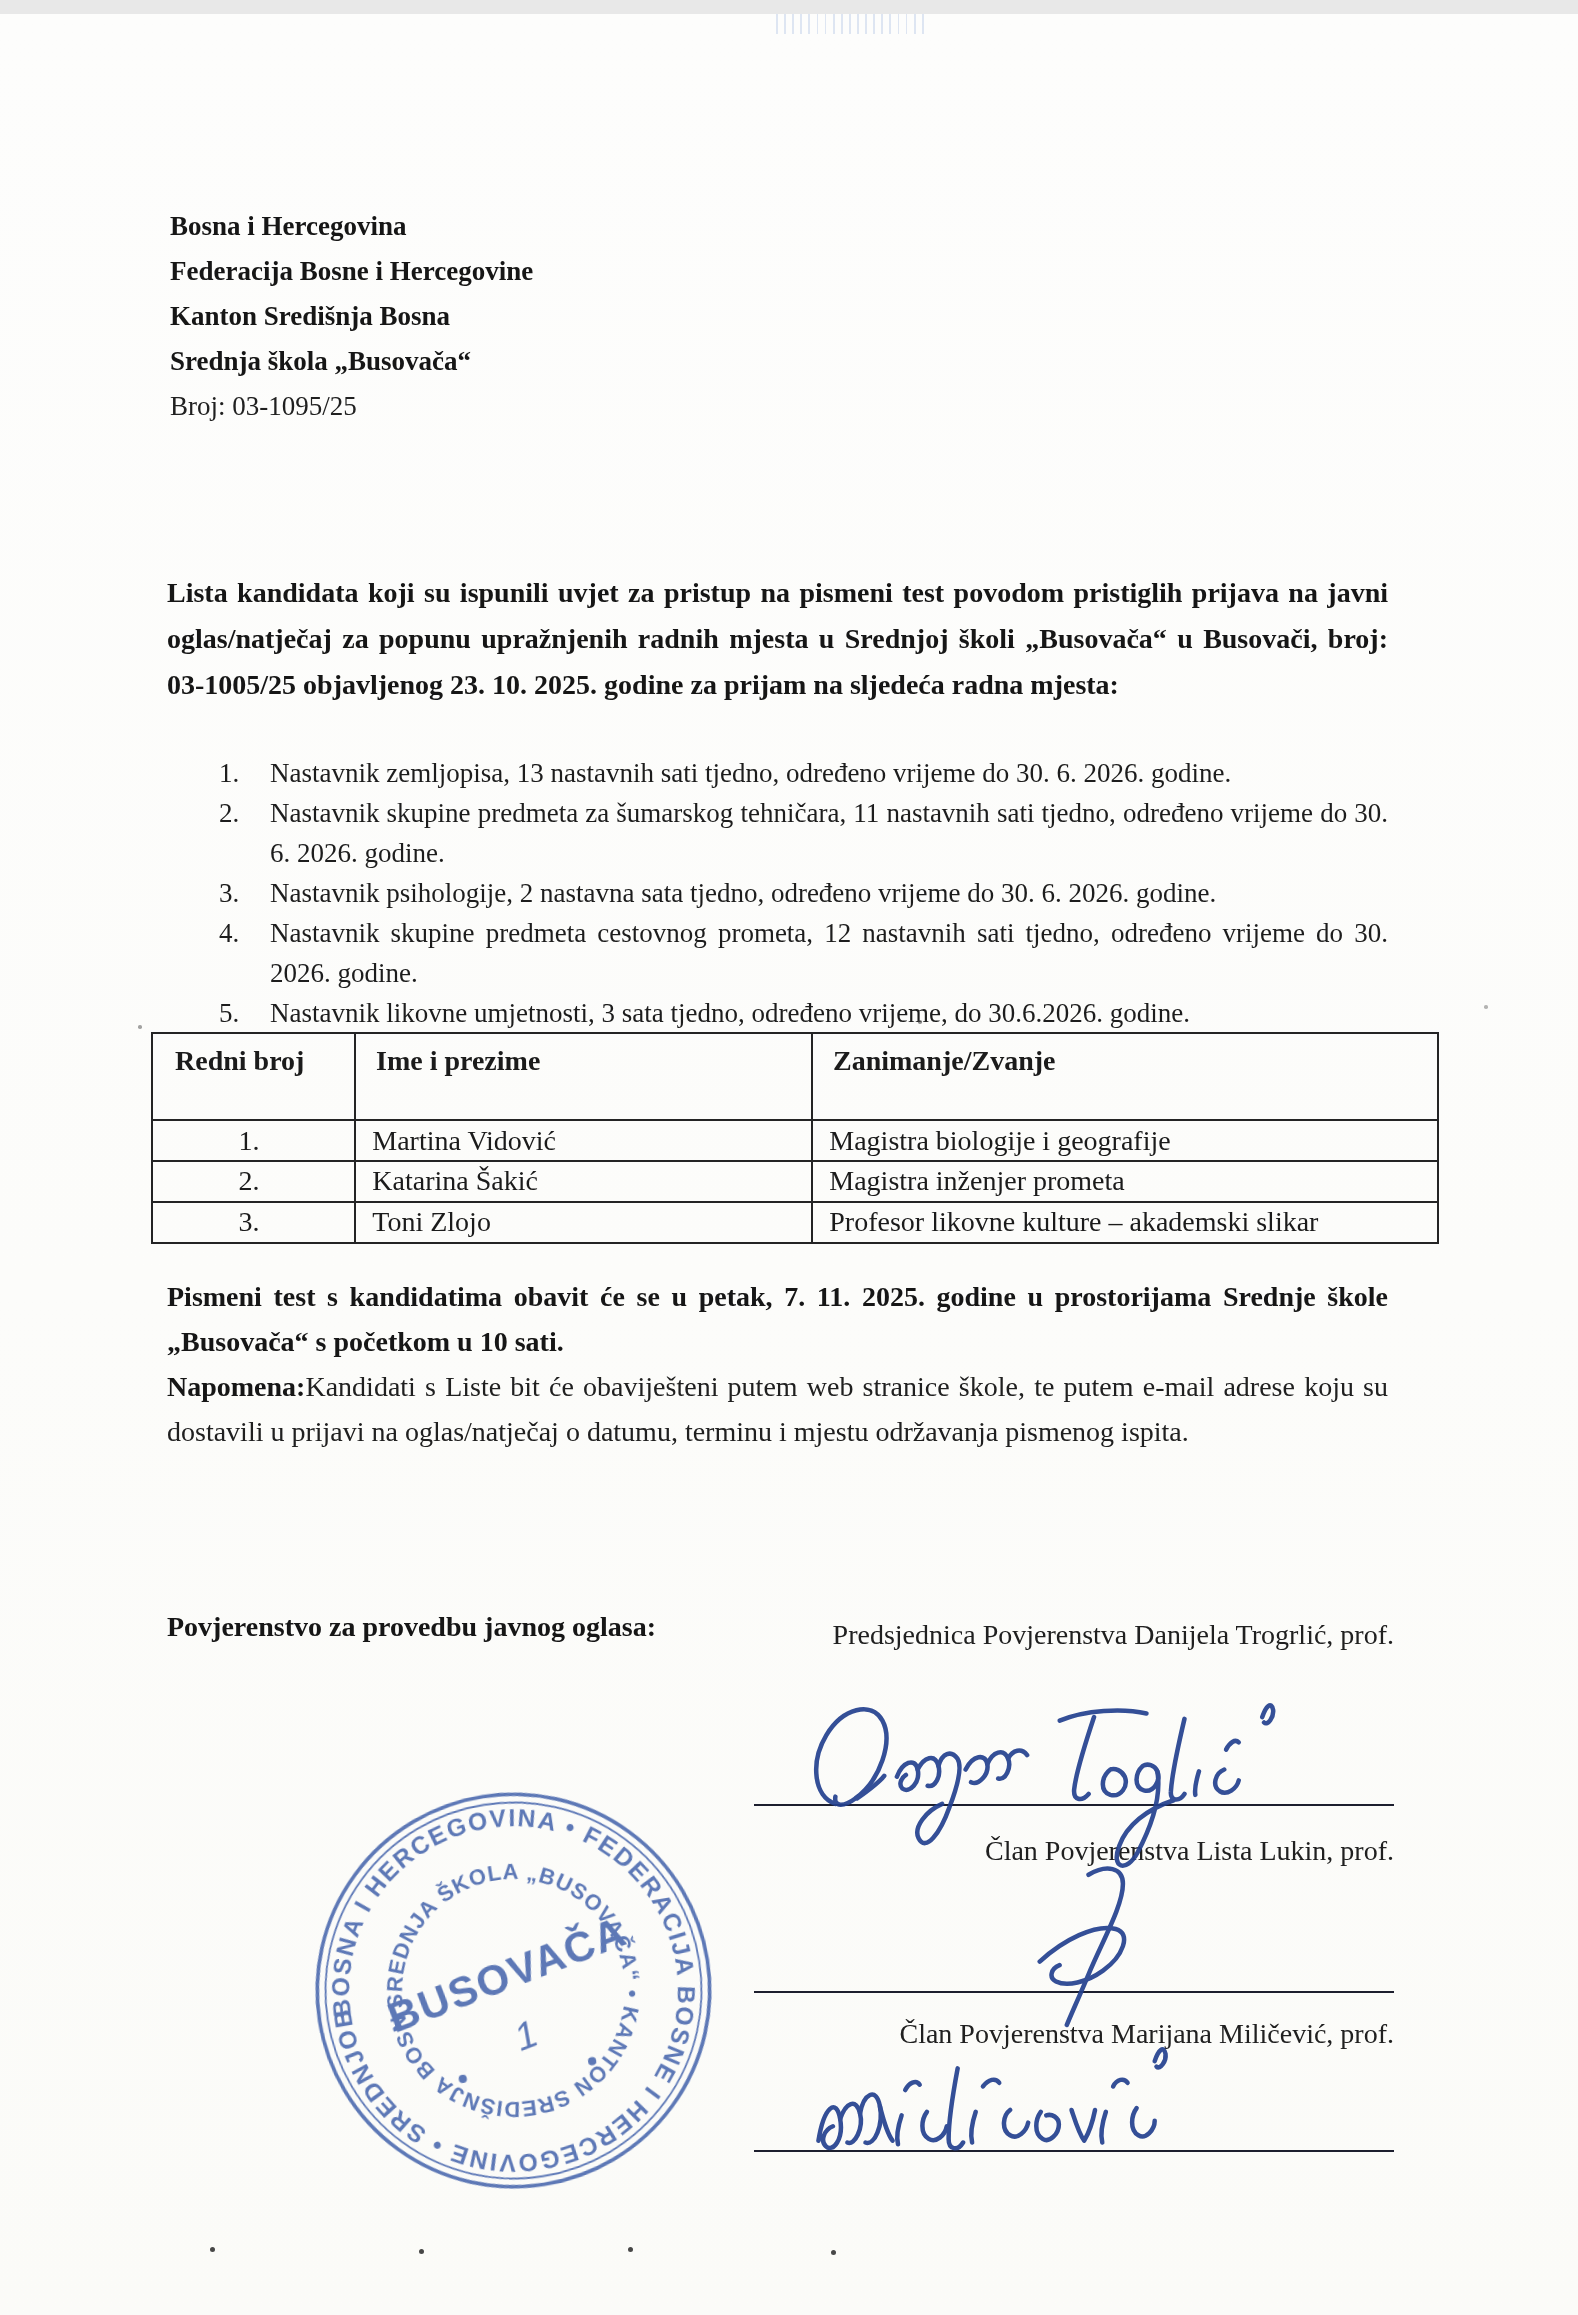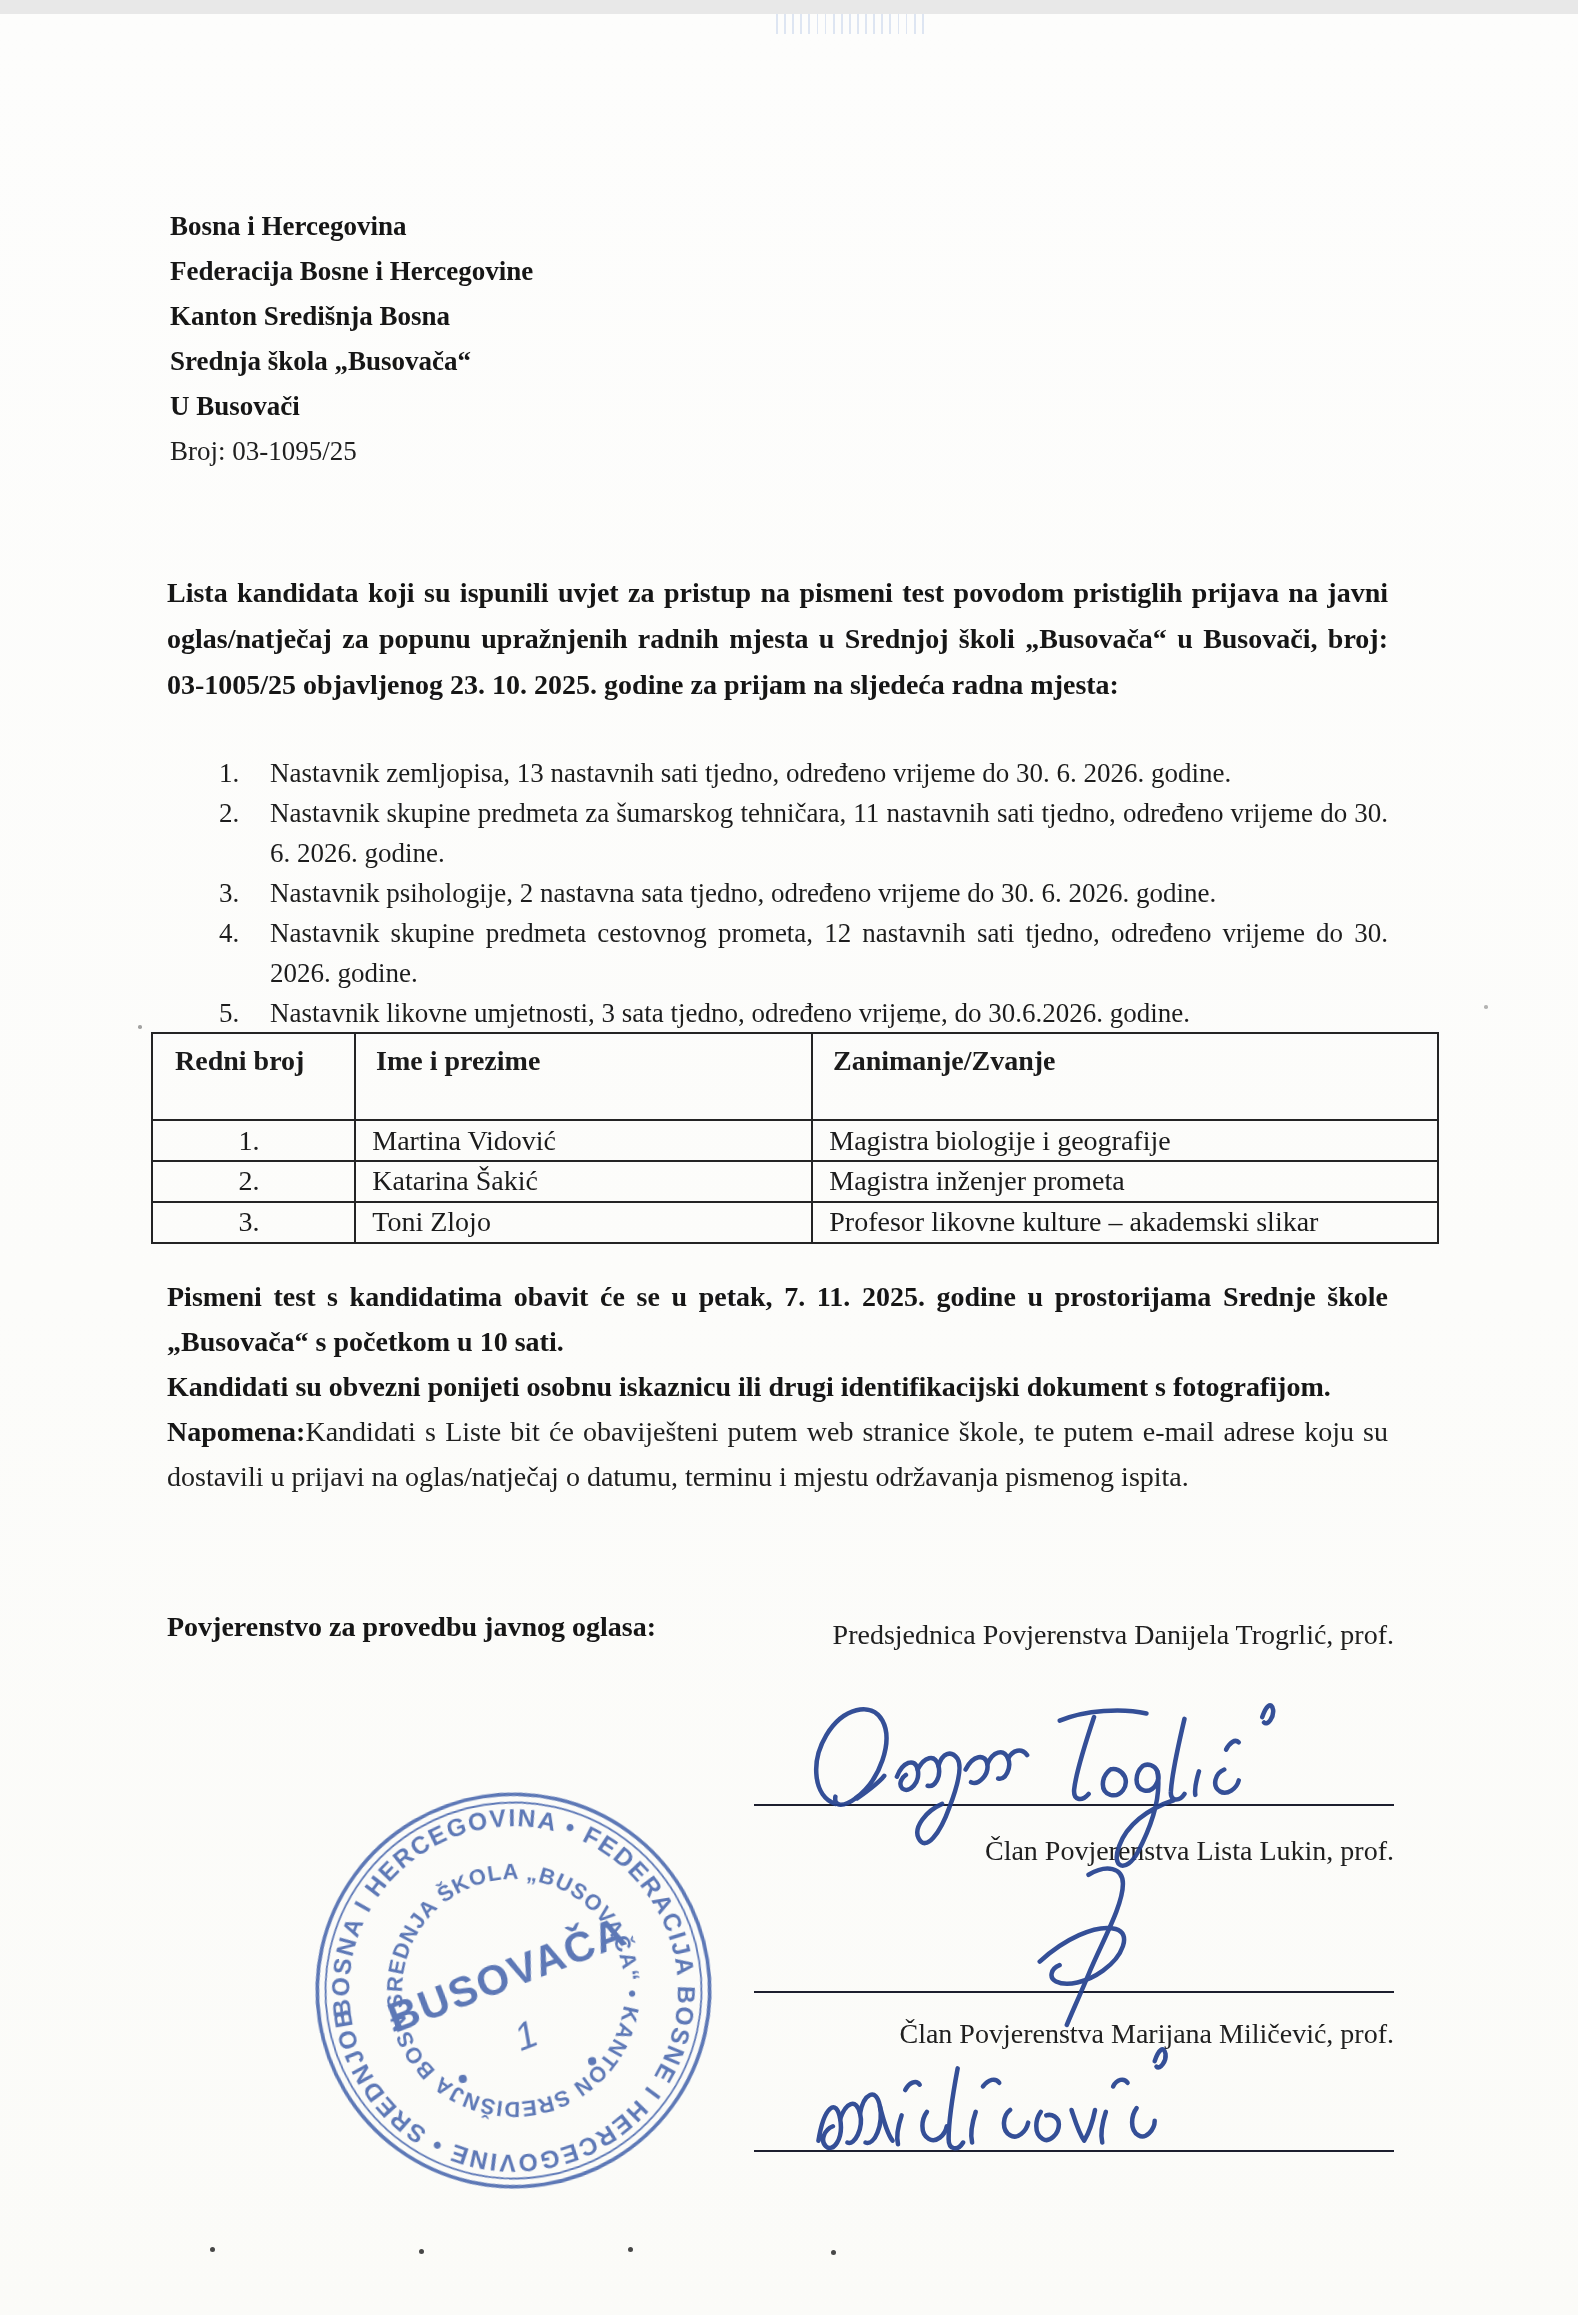--- a/index.html
+++ b/index.html
@@ -88,21 +88,20 @@
 
 <div class="page">
 
   <div class="scan-streak"></div>
 
   <div class="letterhead">
     <div class="lh-bold">Bosna i Hercegovina</div>
     <div class="lh-bold">Federacija Bosne i Hercegovine</div>
     <div class="lh-bold">Kanton Središnja Bosna</div>
     <div class="lh-bold">Srednja škola „Busovača“</div>
-    <div class="lh-bold">U Busovači</div>
     <div class="lh-plain">Broj: 03-1095/25</div>
   </div>
 
   <div class="intro">Lista kandidata koji su ispunili uvjet za pristup na pismeni test povodom pristiglih prijava na javni oglas/natječaj za popunu upražnjenih radnih mjesta u Srednjoj školi „Busovača“ u Busovači, broj: 03-1005/25 objavljenog 23. 10. 2025. godine za prijam na sljedeća radna mjesta:</div>
 
   <div class="positions">
     <div class="pos-item">
       <span class="pos-num">1.</span>
       <span class="pos-text">Nastavnik zemljopisa, 13 nastavnih sati tjedno, određeno vrijeme do 30. 6. 2026. godine.</span>
     </div>
@@ -151,21 +150,20 @@
       <tr>
         <td class="num">3.</td>
         <td>Toni Zlojo</td>
         <td>Profesor likovne kulture – akademski slikar</td>
       </tr>
     </tbody>
   </table>
 
   <div class="paras">
     <p class="p-bold">Pismeni test s kandidatima obavit će se u petak, 7. 11. 2025. godine u prostorijama Srednje škole „Busovača“ s početkom u 10 sati.</p>
-    <p class="p-bold">Kandidati su obvezni ponijeti osobnu iskaznicu ili drugi identifikacijski dokument s fotografijom.</p>
     <p><span class="p-lead">Napomena:</span><span class="p-normal">Kandidati s Liste bit će obaviješteni putem web stranice škole, te putem e-mail adrese koju su dostavili u prijavi na oglas/natječaj o datumu, terminu i mjestu održavanja pismenog ispita.</span></p>
   </div>
 
   <div class="commission-heading">Povjerenstvo za provedbu javnog oglasa:</div>
 
   <div class="sig-block">
 
     <div>
       <div class="sig-label">Predsjednica Povjerenstva Danijela Trogrlić, prof.</div>
       <div class="sig-space sp1">

